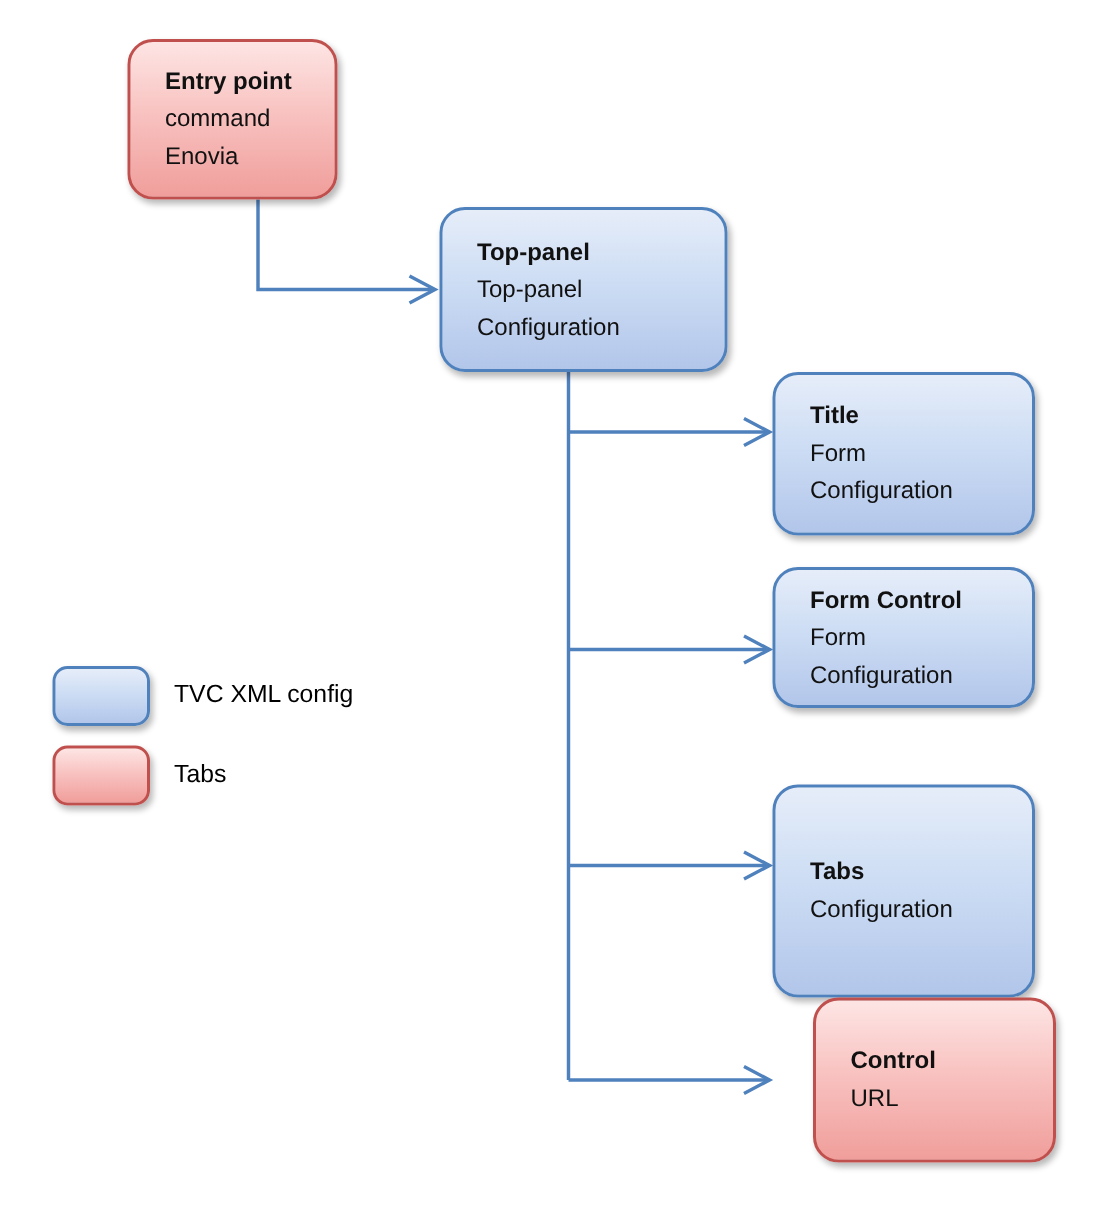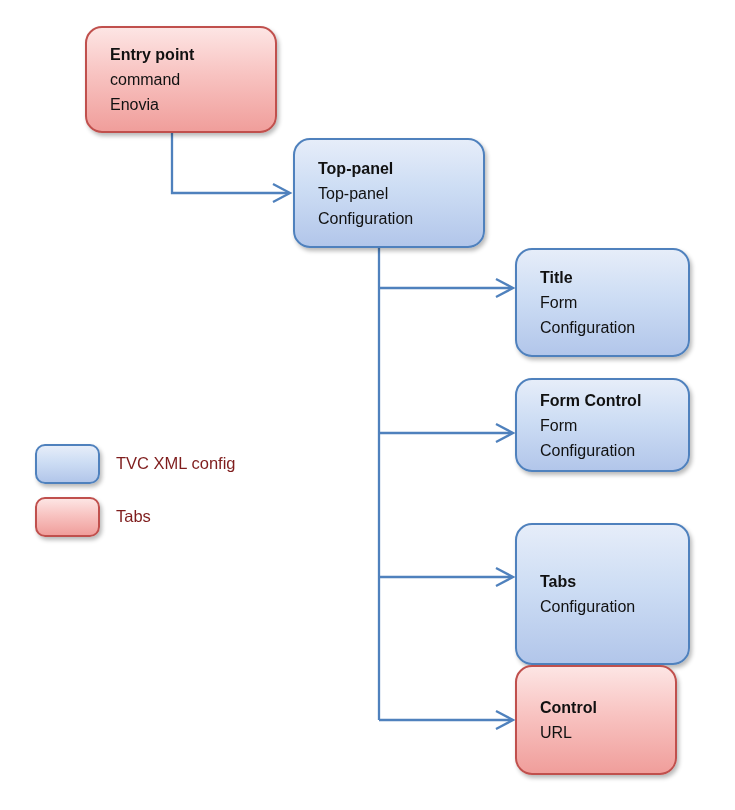--- a/index.html
+++ b/index.html
@@ -66,21 +66,21 @@
   }
   .swatch.red {
     border-color: var(--accent_red, #c0504d);
     background: linear-gradient(to bottom, #fde5e4 0%, #f8c3c1 45%, #f09e9b 100%);
   }
   .legend-label {
     position: absolute;
     left: 116px;
     font-size: 16.5px;
     line-height: 25px;
-    color: #7f1d1d;
+    color: #000000;
     white-space: nowrap;
   }
 </style>
 </head>
 <body>
 
 <div class="canvas">
 
   <svg class="connectors" viewBox="0 0 735 810" xmlns="http://www.w3.org/2000/svg">
 
@@ -95,21 +95,21 @@
     <path class="conn" d="M379,433 H512"></path>
     <polyline class="conn" points="496,424 513,433 496,442"></polyline>
 
     <path class="conn" d="M379,577 H512"></path>
     <polyline class="conn" points="496,568 513,577 496,586"></polyline>
 
     <path class="conn" d="M379,720 H512"></path>
     <polyline class="conn" points="496,711 513,720 496,729"></polyline>
   </svg>
 
-  <div class="node red" style="left:85px; top:26px; width:192px; height:107px;">
+  <div class="node red" style="left:85px; top:26px; width:140px; height:107px;">
     <div class="node-title">Entry point</div>
     <div class="node-line">command</div>
     <div class="node-line">Enovia</div>
   </div>
 
   <div class="node blue" style="left:293px; top:138px; width:192px; height:110px;">
     <div class="node-title">Top-panel</div>
     <div class="node-line">Top-panel</div>
     <div class="node-line">Configuration</div>
   </div>
@@ -124,21 +124,21 @@
     <div class="node-title">Form Control</div>
     <div class="node-line">Form</div>
     <div class="node-line">Configuration</div>
   </div>
 
   <div class="node blue" style="left:515px; top:523px; width:175px; height:142px;">
     <div class="node-title">Tabs</div>
     <div class="node-line">Configuration</div>
   </div>
 
-  <div class="node red" style="left:515px; top:665px; width:162px; height:110px;">
+  <div class="node red" style="left:542px; top:665px; width:162px; height:110px;">
     <div class="node-title">Control</div>
     <div class="node-line">URL</div>
   </div>
 
   <div class="swatch blue" style="left:35px; top:444px;"></div>
   <div class="legend-label" style="top:451px;">TVC XML config</div>
 
   <div class="swatch red" style="left:35px; top:497px;"></div>
   <div class="legend-label" style="top:504px;">Tabs</div>
 

